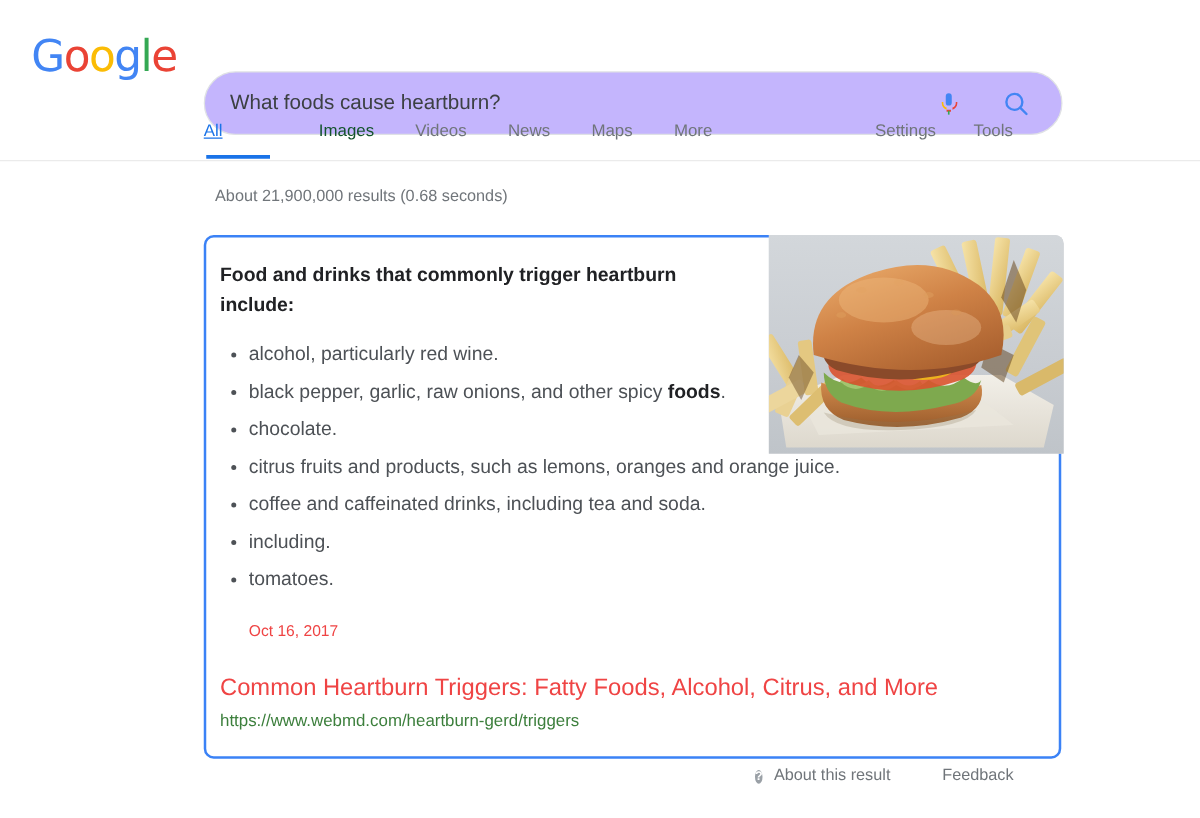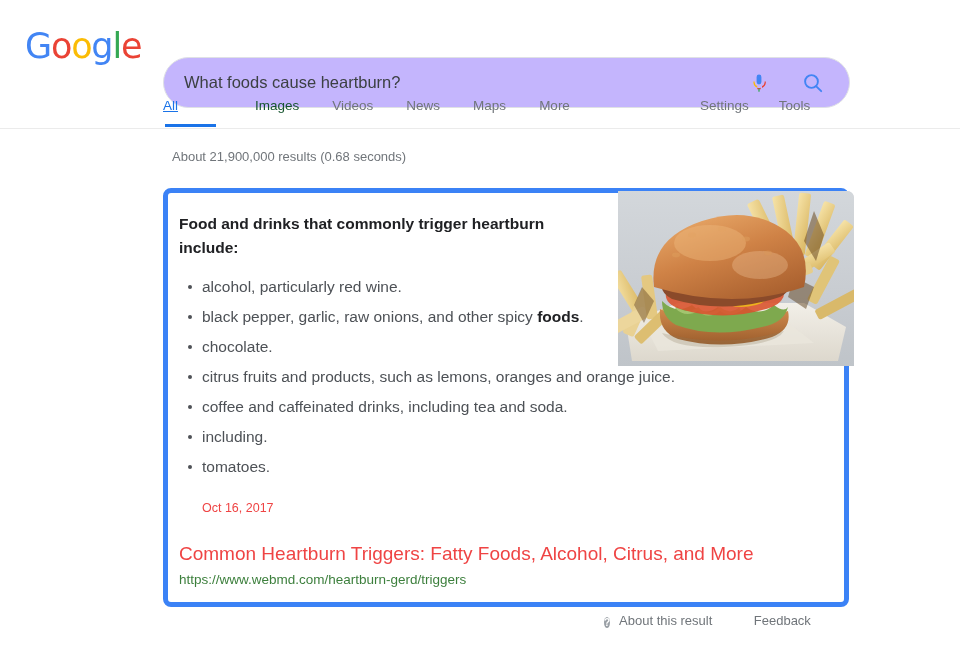--- a/index.html
+++ b/index.html
@@ -143,21 +143,21 @@
   }
 
   
   .card {
     position: absolute;
     left: 163px;
     top: 188px;
     width: 686px;
     height: 419px;
     box-sizing: border-box;
-    border: 5px solid #3b82f6;
+    border: 2px solid #3b82f6;
     border-radius: 8px;
     background: #fff;
   }
 
   .snippet-heading {
     position: absolute;
     left: 11px;
     top: 19px;
     width: 428px;
     font-size: 15.5px;

